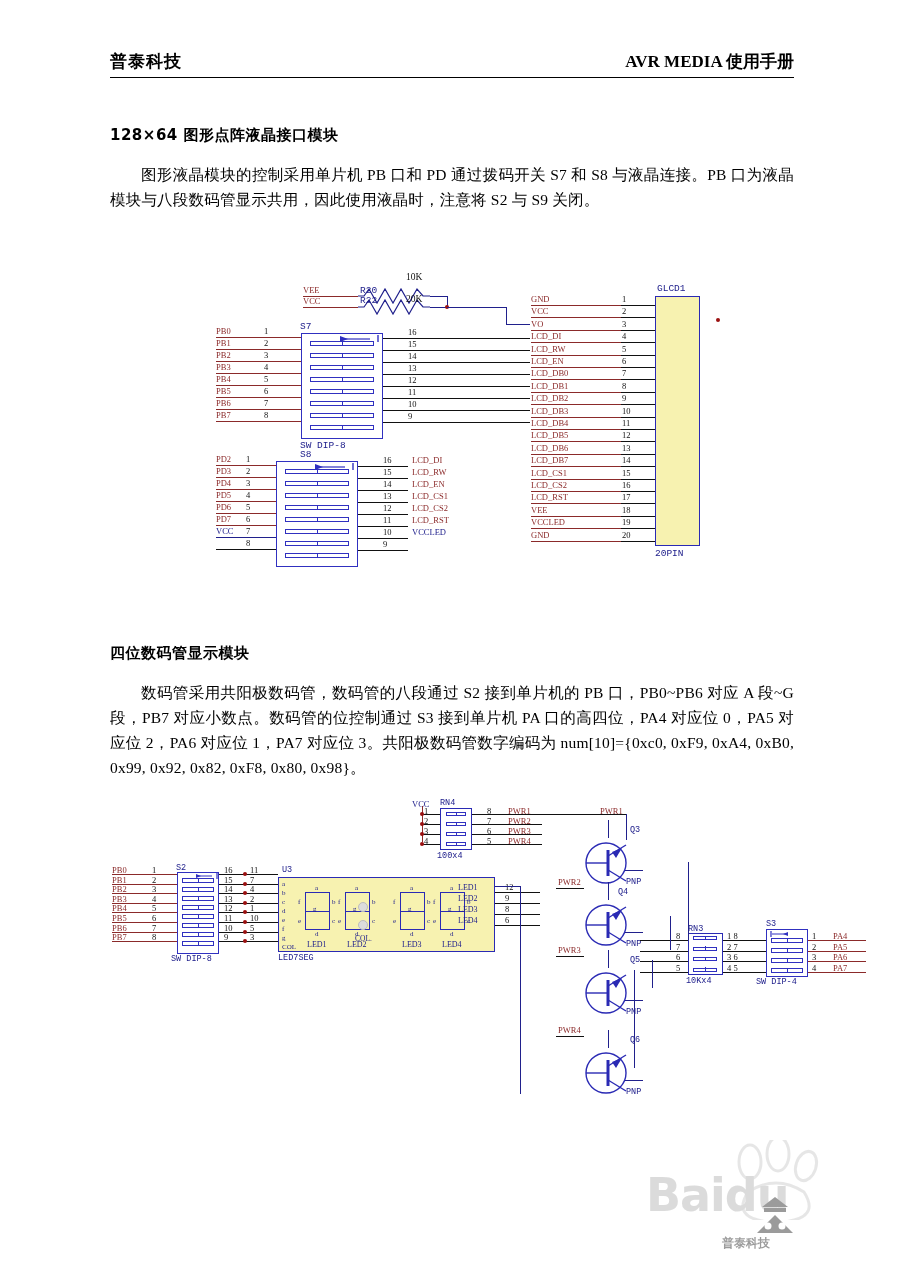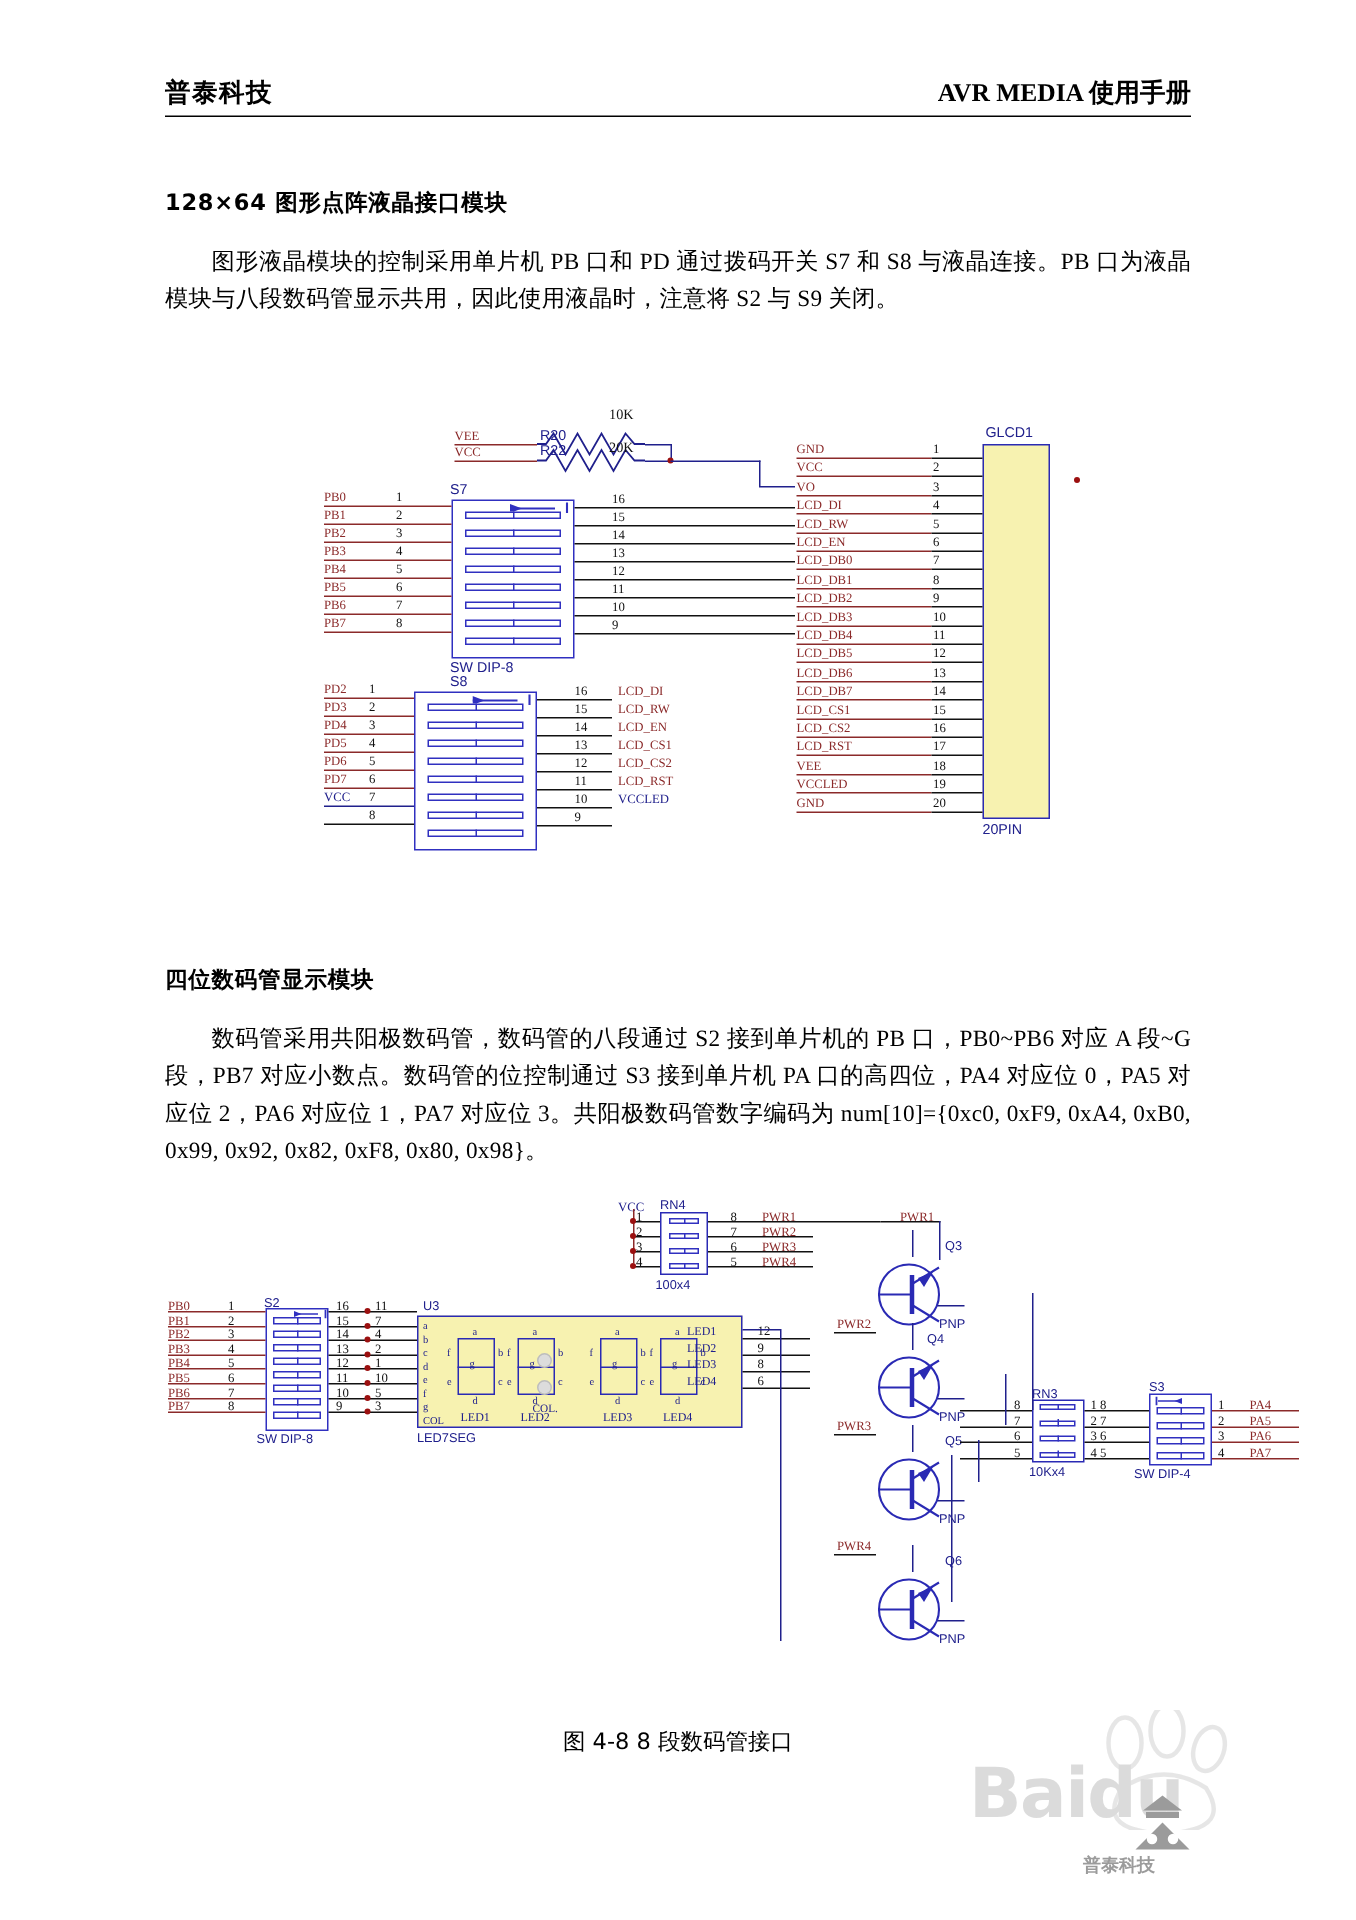--- a/index.html
+++ b/index.html
@@ -22,21 +22,21 @@
   .cap{position:absolute;width:904px;text-align:center;font-size:15px;
        font-family:"DejaVu Sans","Liberation Sans",sans-serif;}
 
   
   .sch{position:absolute;}
   .net{position:absolute;font-size:8.5px;font-family:"Liberation Serif",serif;
        color:#8b2a2a;white-space:nowrap;line-height:9px;}
   .net.blue{color:#20208c;}
   .num{position:absolute;font-size:8.5px;font-family:"Liberation Serif",serif;
        color:#111;white-space:nowrap;line-height:9px;}
-  .ref{position:absolute;font-size:8.5px;font-family:Liberation Sans, sans-serif;
+  .ref{position:absolute;font-size:8.5px;font-family:Liberation Mono, monospace;
        color:#20208c;white-space:nowrap;line-height:9px;}
   .blk{position:absolute;border:1.3px solid #2a2ab4;box-sizing:border-box;}
   .wireH{position:absolute;height:0;border-top:1px solid #111;}
   .wireH.r{border-top-color:#8b2a2a;}
   .wireH.b{border-top-color:#20208c;}
   .wireV{position:absolute;width:0;border-left:1px solid #111;}
   .wireV.b{border-left-color:#20208c;}
   .wireV.r{border-left-color:#8b2a2a;}
   .sw{position:absolute;background:#fff;border:1.6px solid #3030c0;box-sizing:border-box;}
   .swbar{position:absolute;height:5px;border:1.1px solid #3030c0;background:#fff;box-sizing:border-box;}
@@ -655,21 +655,20 @@
       </div>
 
     <div class="wireV b" style="left:688px;top:862px;height:78px;"></div>
     <div class="wireV b" style="left:670px;top:916px;height:34px;"></div>
     <div class="wireV b" style="left:652px;top:960px;height:28px;"></div>
     <div class="wireV b" style="left:634px;top:970px;height:98px;"></div>
     <div class="wireV b" style="left:520px;top:886px;height:208px;"></div>
     <div class="wireH b" style="left:495px;top:886px;width:25px;"></div>
   </div>
 
-  <div class="cap" style="left:0;top:1152px;">图 4-8 8 段数码管接口</div>
 
   <div class="wm">
     <svg class="wm-paw" width="110" height="80">
       <ellipse cx="22" cy="22" rx="11" ry="17" fill="none" stroke="#cfcfcf" stroke-width="3"></ellipse>
       <ellipse cx="50" cy="14" rx="11" ry="17" fill="none" stroke="#cfcfcf" stroke-width="3"></ellipse>
       <ellipse cx="78" cy="26" rx="10" ry="15" fill="none" stroke="#cfcfcf" stroke-width="3" transform="rotate(18 78 26)"></ellipse>
       <path d="M20,52 q28,-18 56,0 q14,22 -10,28 q-18,5 -36,0 q-24,-6 -10,-28 z" fill="none" stroke="#cfcfcf" stroke-width="3"></path>
     </svg>
     <div class="wm-baidu">Baidu</div>
     <svg class="logo" width="60" height="42">

